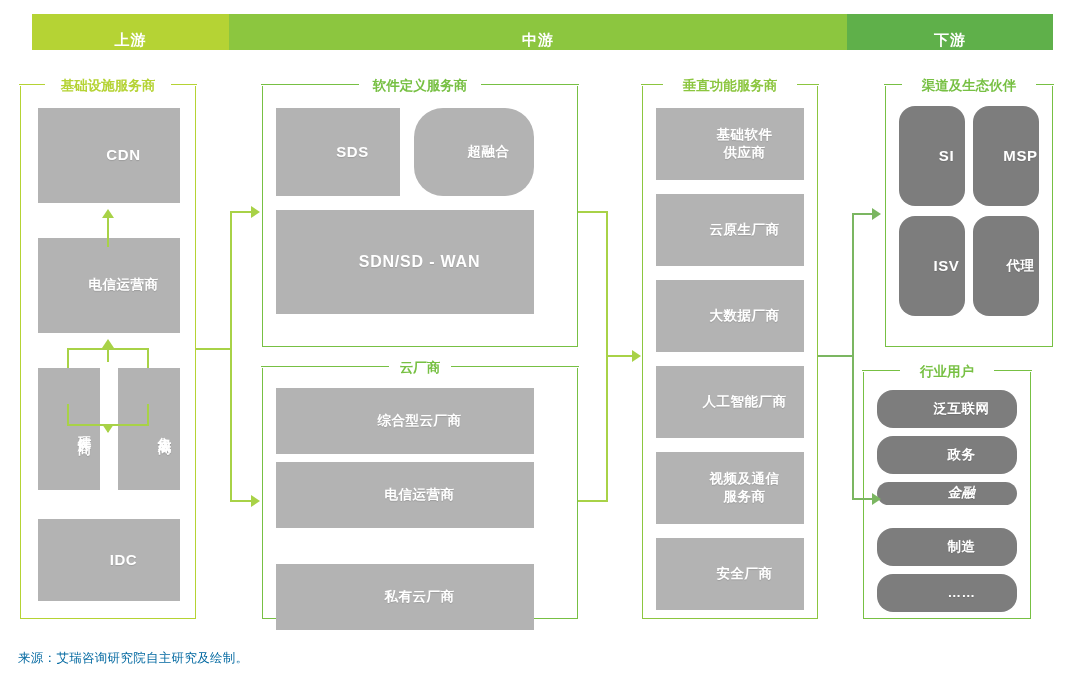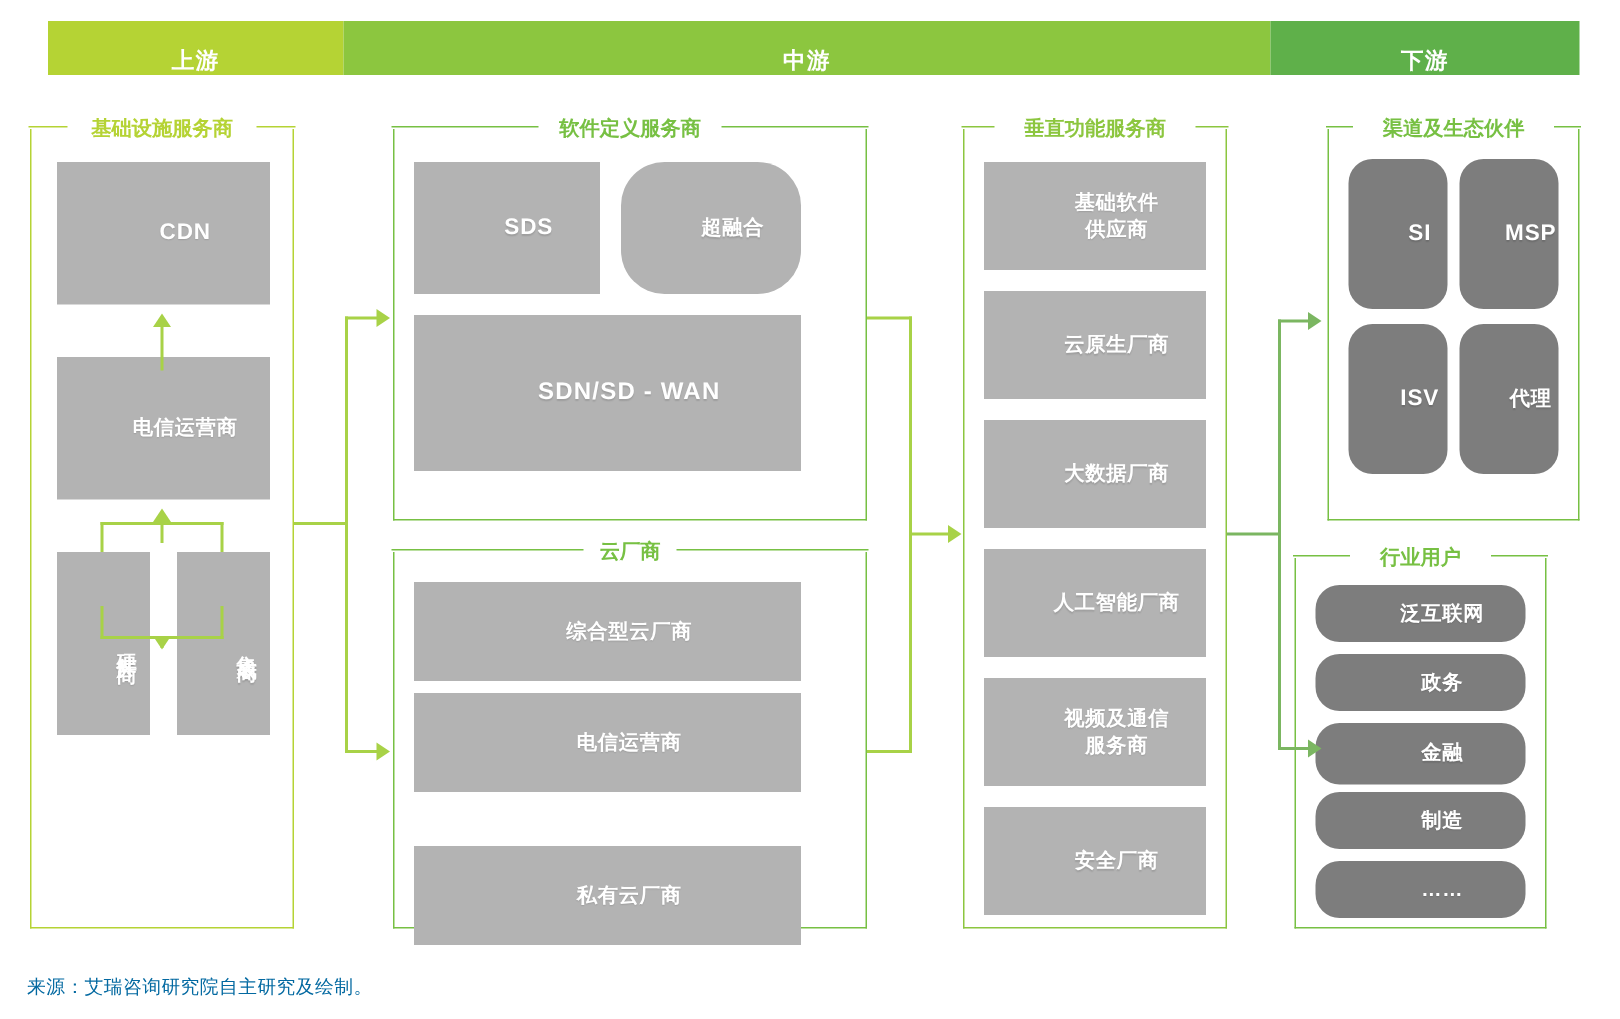--- a/index.html
+++ b/index.html
@@ -166,20 +166,23 @@
     </div>
 
     <div class="box vert" style="left:18px; top:282px; width:62px; height:122px;">
       <span>硬件厂商</span>
     </div>
 
     <div class="box vert" style="left:98px; top:282px; width:62px; height:122px;">
       <span>集成商</span>
     </div>
 
+    <div class="box latin" style="left:18px; top:433px; width:142px; height:82px;">
+      <span>IDC</span>
+    </div>
   </div>
 
   <div class="conn v" style="left:107px; top:218px; height:29px;"></div>
   <div class="arrow up" style="left:102px; top:209px;"></div>
 
   <div class="conn v" style="left:67px; top:348px; height:20px;"></div>
   <div class="conn v" style="left:147px; top:348px; height:20px;"></div>
   <div class="conn h" style="left:67px; top:348px; width:82px;"></div>
   <div class="conn v" style="left:107px; top:348px; height:14px;"></div>
   <div class="arrow up" style="left:102px; top:339px;"></div>
@@ -282,21 +285,21 @@
   <div class="group" style="left:863px; top:372px; width:168px; height:247px; --gc:#77c043; --lseg:38px; --rseg:38px;">
     <div class="frame"></div>
     <div class="group-title">行业用户</div>
 
     <div class="box dark" style="left:14px; top:18px; width:140px; height:38px;">
       <span>泛互联网</span>
     </div>
     <div class="box dark" style="left:14px; top:64px; width:140px; height:38px;">
       <span>政务</span>
     </div>
-    <div class="box dark" style="left:14px; top:110px; width:140px; height:41px;">
+    <div class="box dark" style="left:14px; top:110px; width:140px; height:23px;font-style:italic;">
       <span>金融</span>
     </div>
     <div class="box dark" style="left:14px; top:156px; width:140px; height:38px;">
       <span>制造</span>
     </div>
     <div class="box dark" style="left:14px; top:202px; width:140px; height:38px;">
       <span>……</span>
     </div>
   </div>
 

